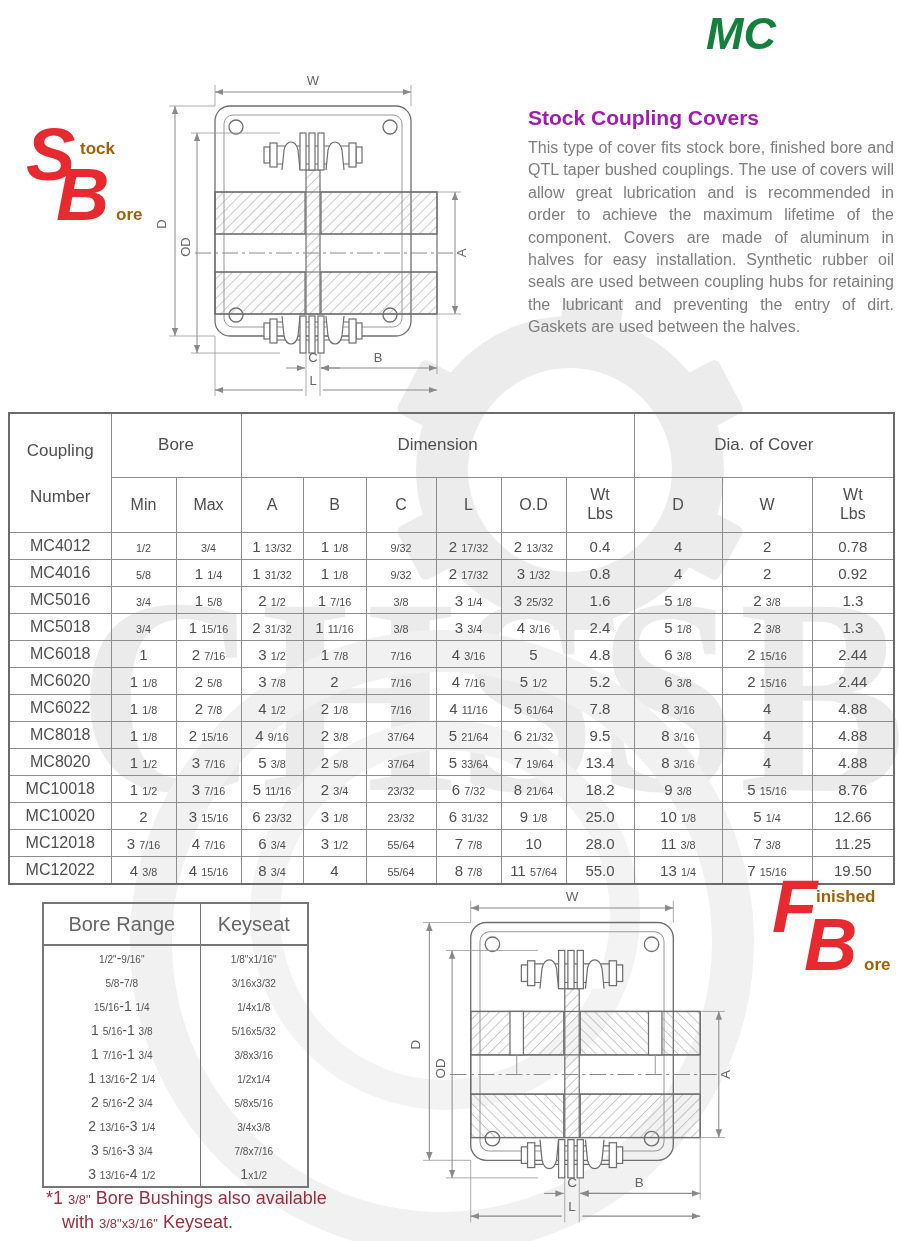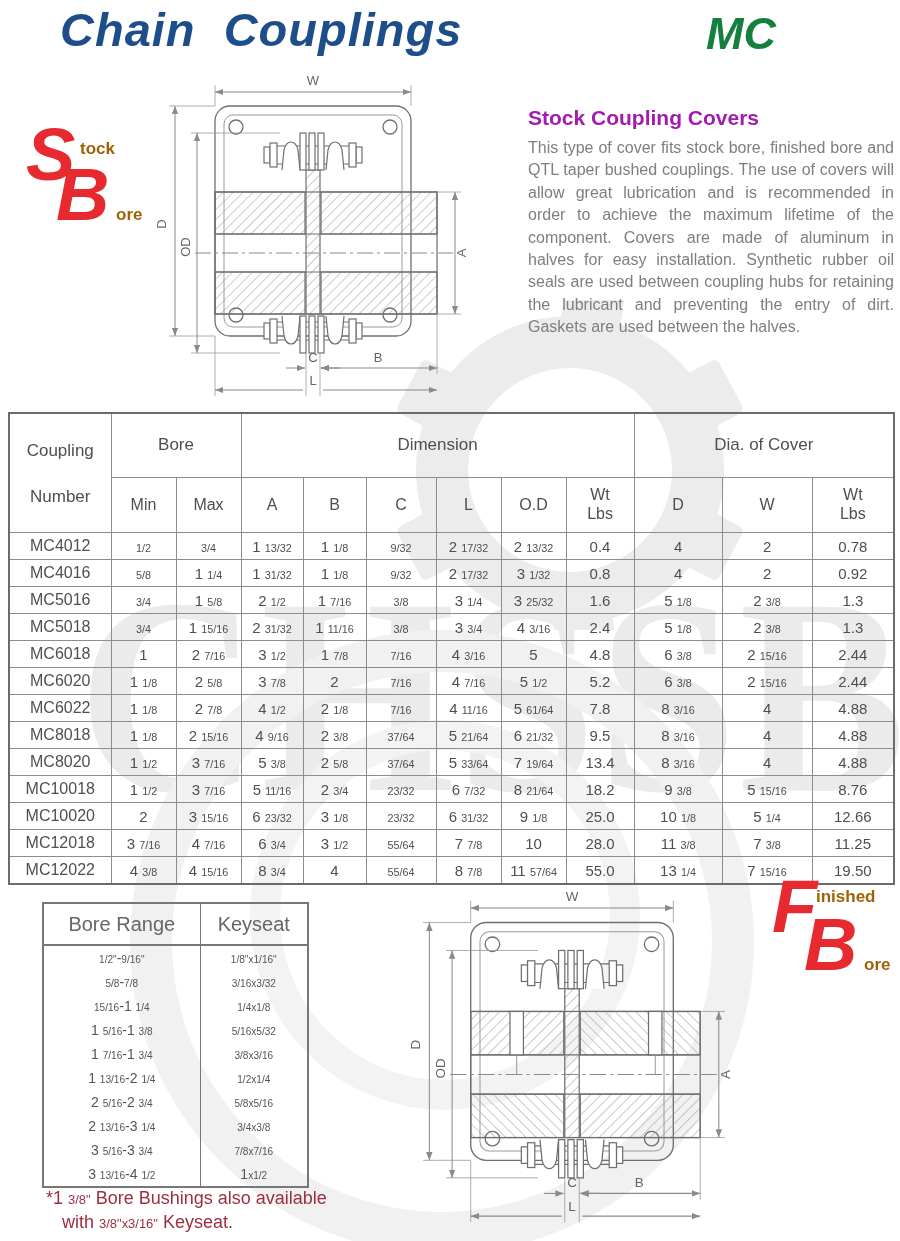--- a/index.html
+++ b/index.html
@@ -66,21 +66,20 @@
       <rect x="180" y="-12" width="60" height="46" rx="6" transform="rotate(62 210 170)"></rect>
       <rect x="180" y="-12" width="60" height="46" rx="6" transform="rotate(118 210 170)"></rect>
       <rect x="180" y="-12" width="60" height="46" rx="6" transform="rotate(175 210 170)"></rect>
       <rect x="180" y="-12" width="60" height="46" rx="6" transform="rotate(242 210 170)"></rect>
       <rect x="180" y="-12" width="60" height="46" rx="6" transform="rotate(298 210 170)"></rect>
     </g>
   </svg>
   <div class="wm wm-ring" style="left:130px;top:630px;width:540px;height:540px;border:42px solid #f1f1f1;"></div>
   <div class="wm wm-ring" style="left:250px;top:720px;width:330px;height:330px;border:30px solid #f3f3f3;"></div>
 
-  <div class="layer title">Chain  Couplings</div>
   <div class="layer model">MC</div>
 
   <div class="layer logo" style="left:26px;top:118px;">
     <span class="big" style="left:0;top:0">S</span>
     <span class="small" style="left:54px;top:22px">tock</span>
     <span class="big" style="left:30px;top:40px">B</span>
     <span class="small" style="left:90px;top:88px">ore</span>
   </div>
 
   <svg class="layer" style="left:135px;top:72px" width="385" height="332" viewBox="0 0 385 332">

